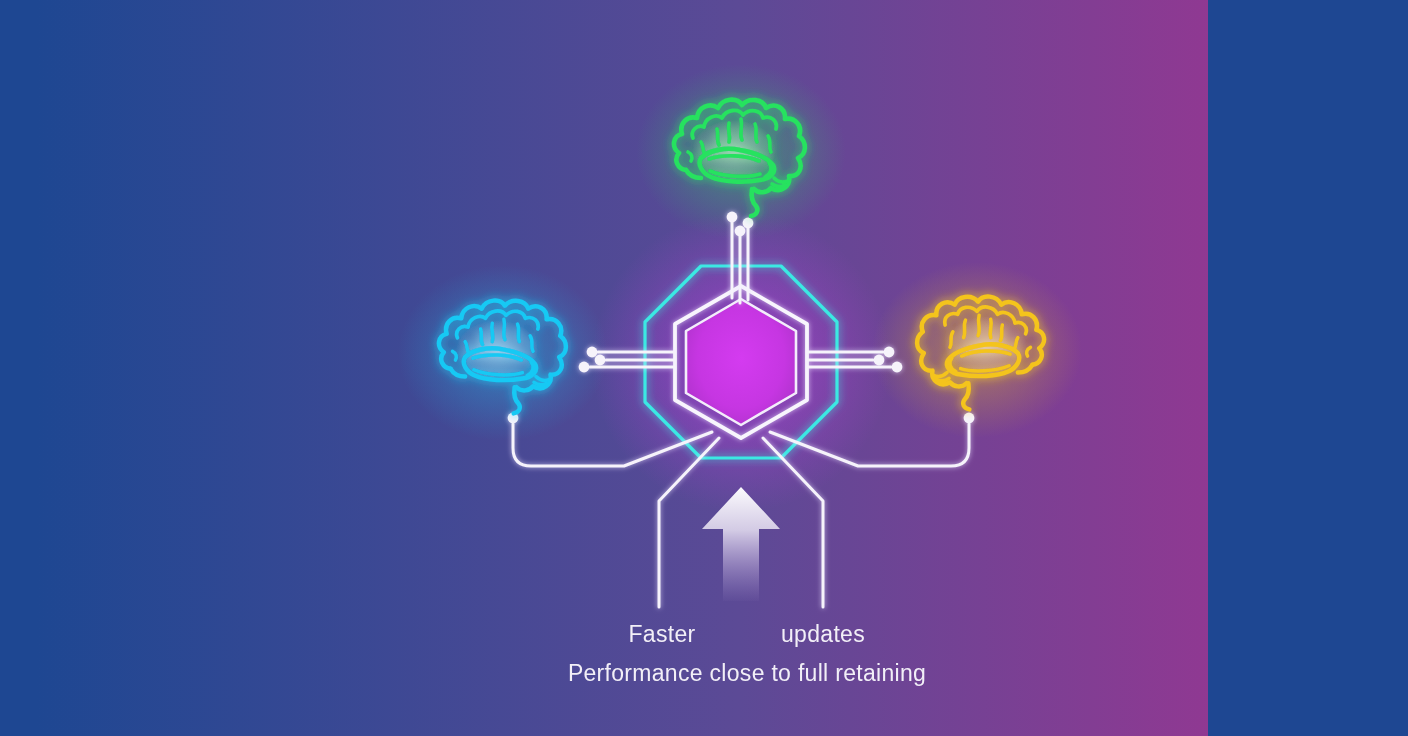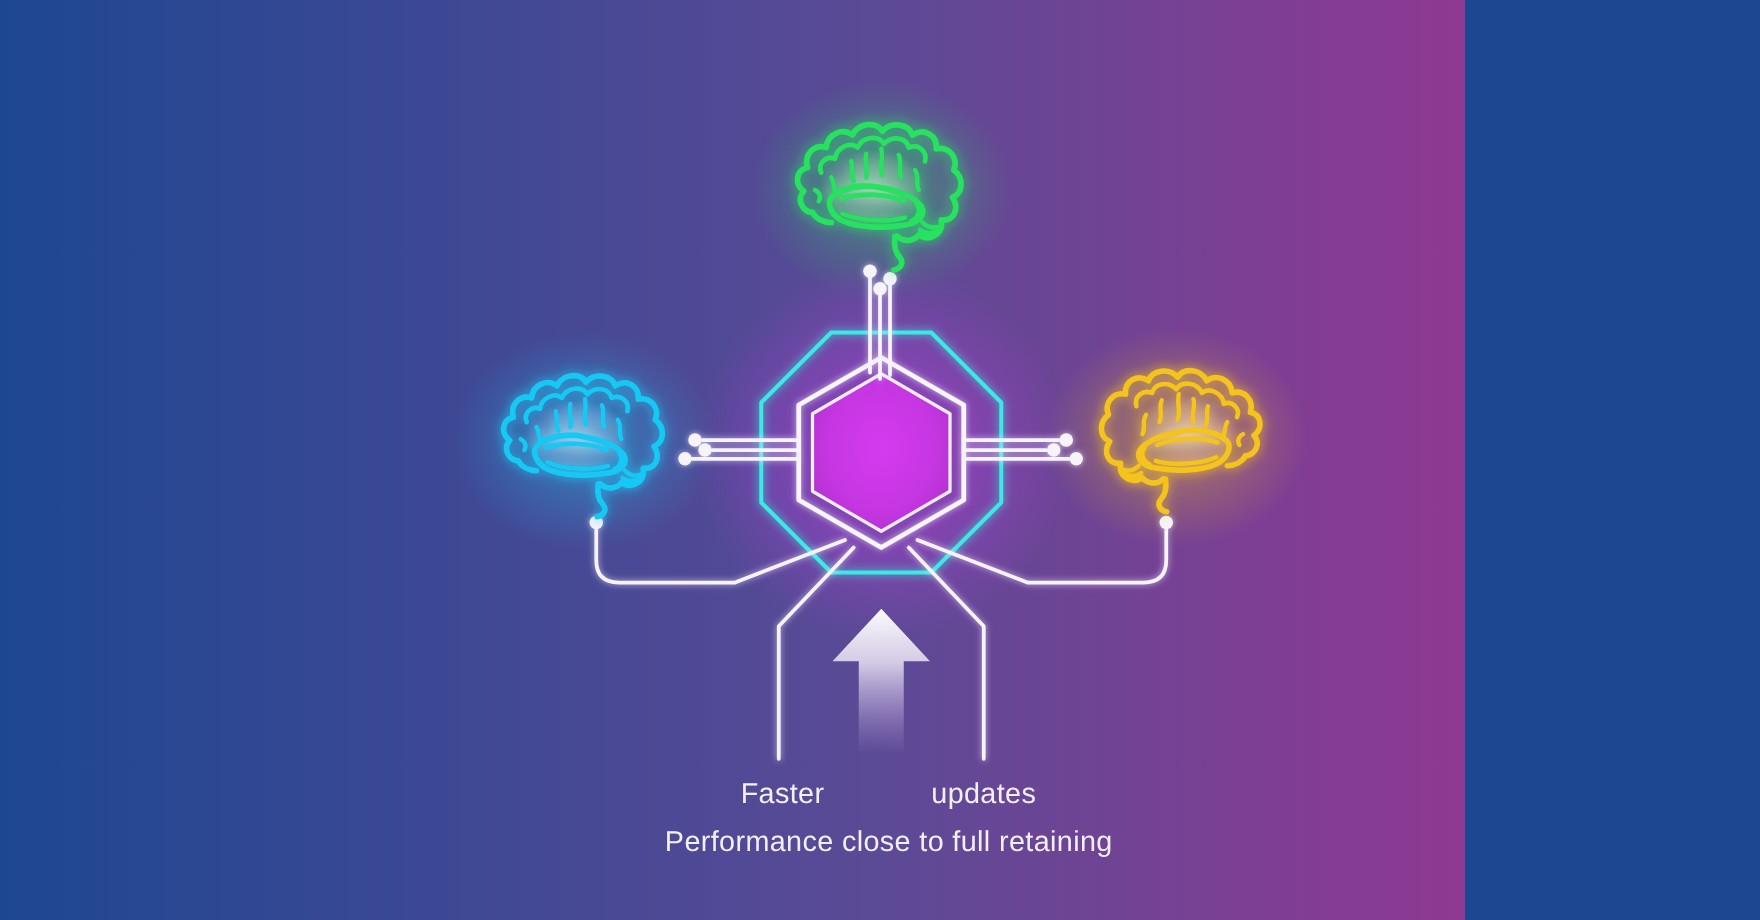--- a/index.html
+++ b/index.html
@@ -1,20 +1,21 @@
 <!DOCTYPE html>
 <html><head>
 <meta charset="utf-8">
 <style>
   html,body{margin:0;padding:0;background:#1E4792;}
   .stage{
     position:relative;
     width:1172px;height:736px;
     overflow:hidden;
     font-family:"Liberation Sans", sans-serif;
+    padding-left:36px;
   }
   svg{display:block;}
   text{letter-spacing:0.3px;}
 </style>
 </head>
 <body>
 
 <div class="stage">
 <svg width="1408" height="736" viewBox="0 0 1408 736">
   <defs>

